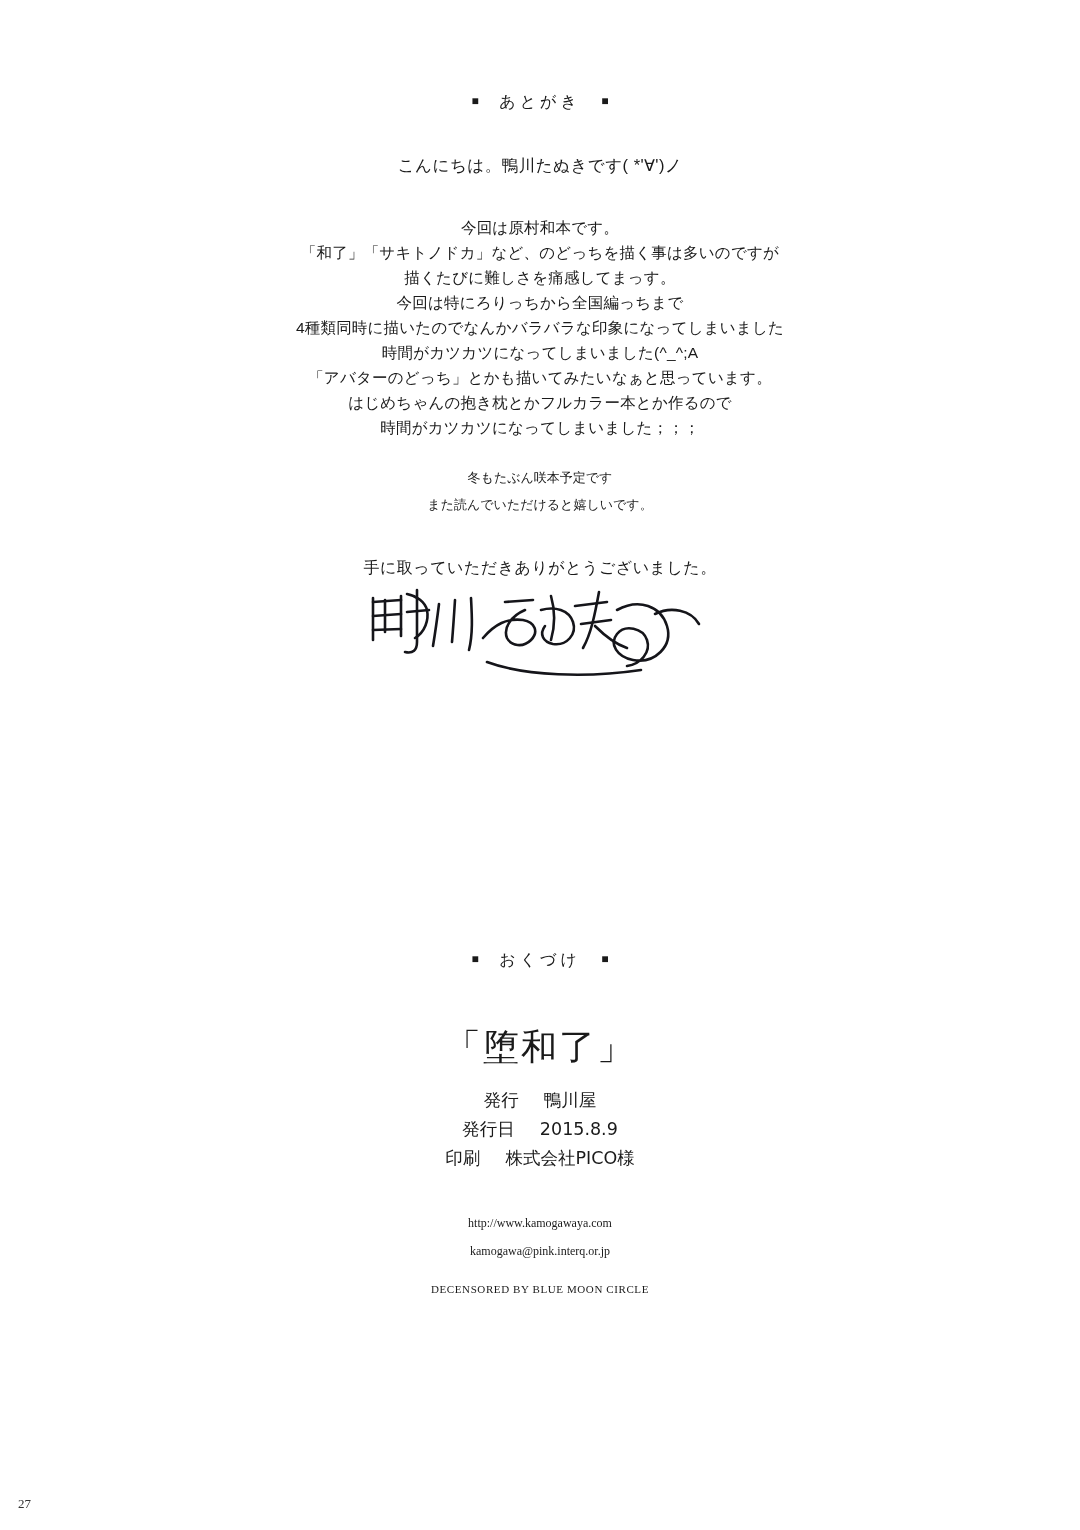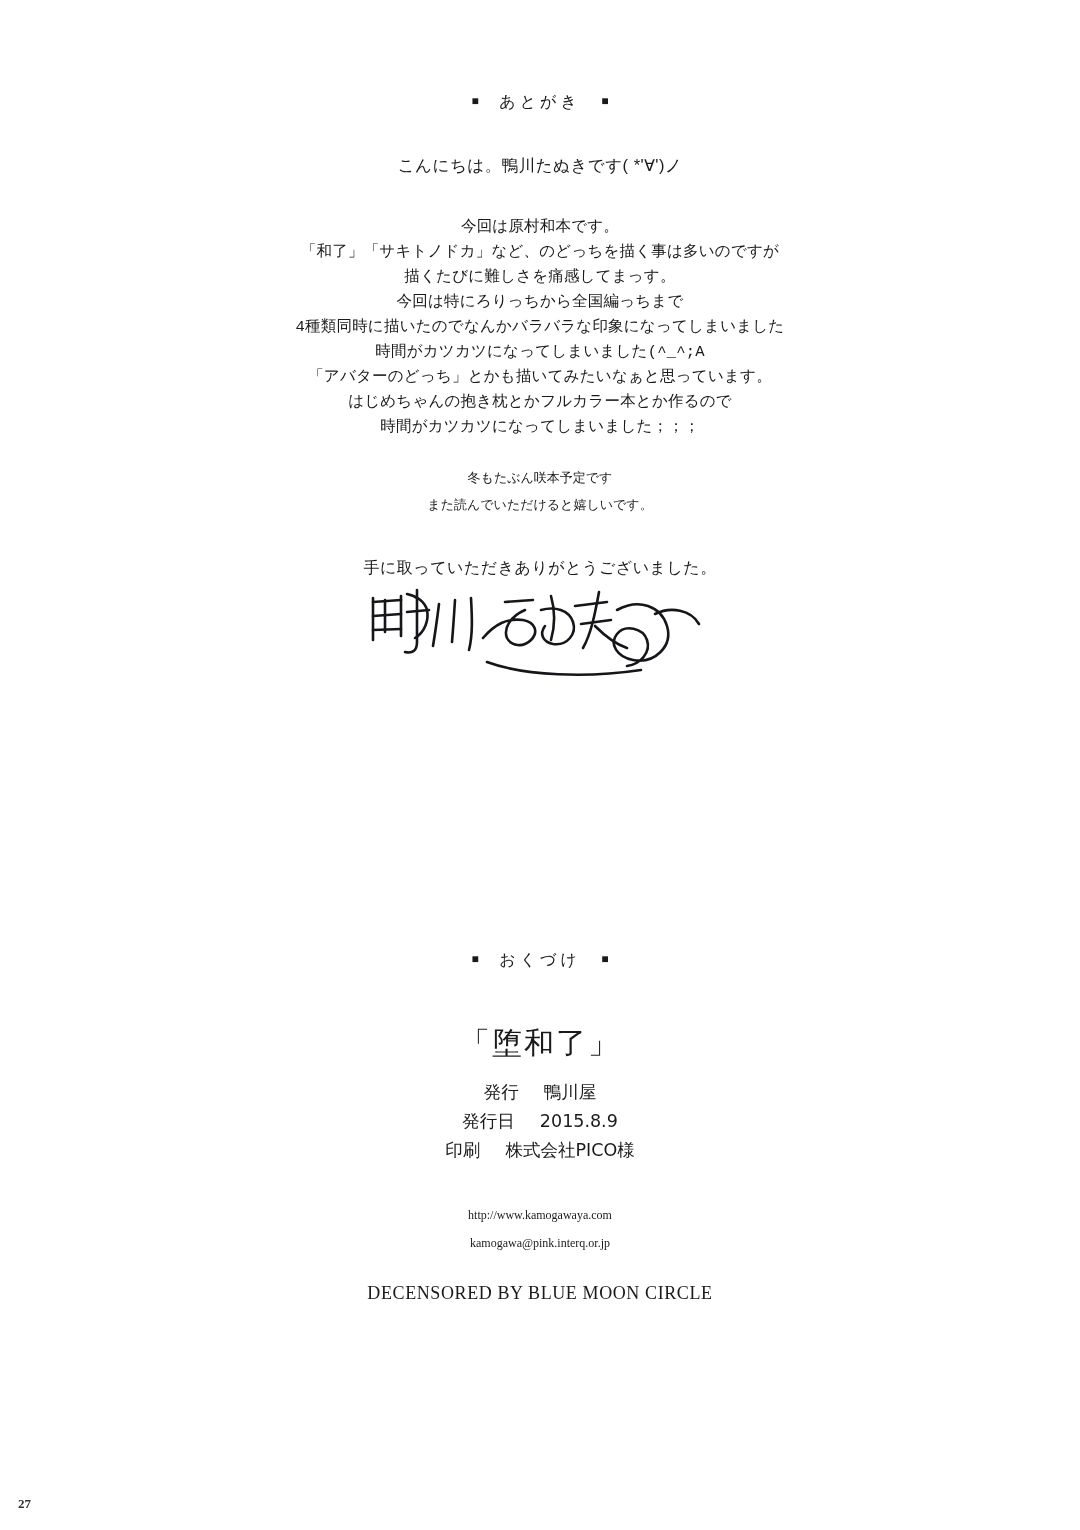--- a/index.html
+++ b/index.html
@@ -49,21 +49,20 @@
     letter-spacing: 0.5px;
   }
   .body-block {
     margin-top: 38px;
     font-size: 15.5px;
     line-height: 25px;
     letter-spacing: 0.2px;
   }
   .body-block div {
     white-space: pre;
-    font-family: Liberation Mono, monospace;
   }
   .block-gap {
     margin-top: 24px;
     font-size: 13px;
     line-height: 27px;
   }
   .thanks {
     margin-top: 40px;
     font-size: 16px;
     letter-spacing: 0.5px;
@@ -78,21 +77,21 @@
   
   .colophon {
     position: absolute;
     top: 950px;
     left: 0;
     width: 1080px;
     text-align: center;
   }
   .book-title {
     margin-top: 52px;
-    font-size: 30px;
+    font-size: 36px;
     letter-spacing: 2px;
     font-family: "DejaVu Sans", sans-serif;
   }
   .imprint {
     margin-top: 14px;
     font-size: 17.5px;
     line-height: 29px;
     font-family: "DejaVu Sans", sans-serif;
   }
   .imprint .gap {
@@ -106,34 +105,33 @@
     font-family: "Liberation Serif", serif;
   }
   .notices {
     margin-top: 44px;
     font-size: 21px;
     line-height: 35px;
     font-family: "DejaVu Sans", sans-serif;
     letter-spacing: 0.5px;
   }
   .credit {
-    margin-top: 26px;
-    font-size: 18px;
+    margin-top: 18px;
+    font-size: 11px;
     letter-spacing: 0.6px;
     font-family: "Liberation Serif", serif;
     font-variant: small-caps;
   }
   .page-number {
     position: absolute;
     left: 18px;
     bottom: 18px;
     font-size: 13px;
     color: #333;
     font-family: "Liberation Serif", serif;
-    font-weight: bold;
   }
 </style>
 </head>
 <body>
 
 <div class="page">
 
   <section class="afterword">
 
     <div class="sec-head">

